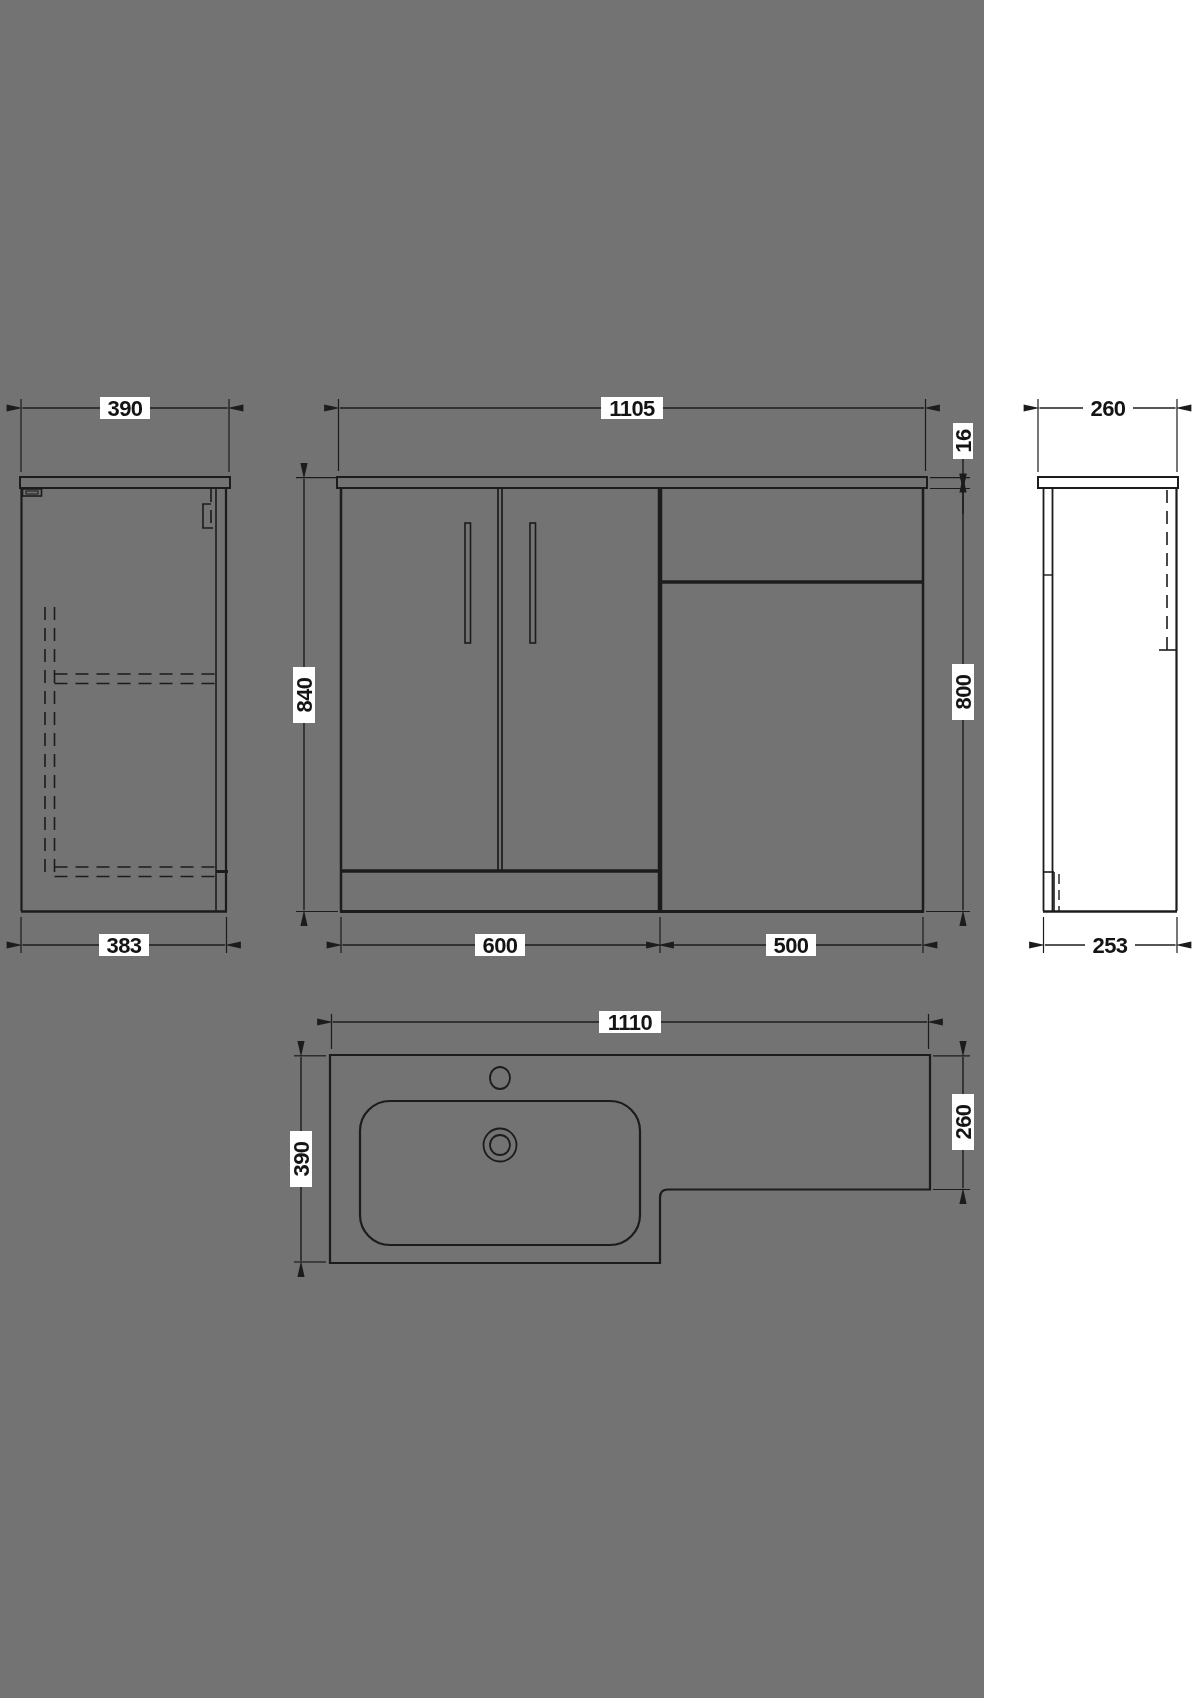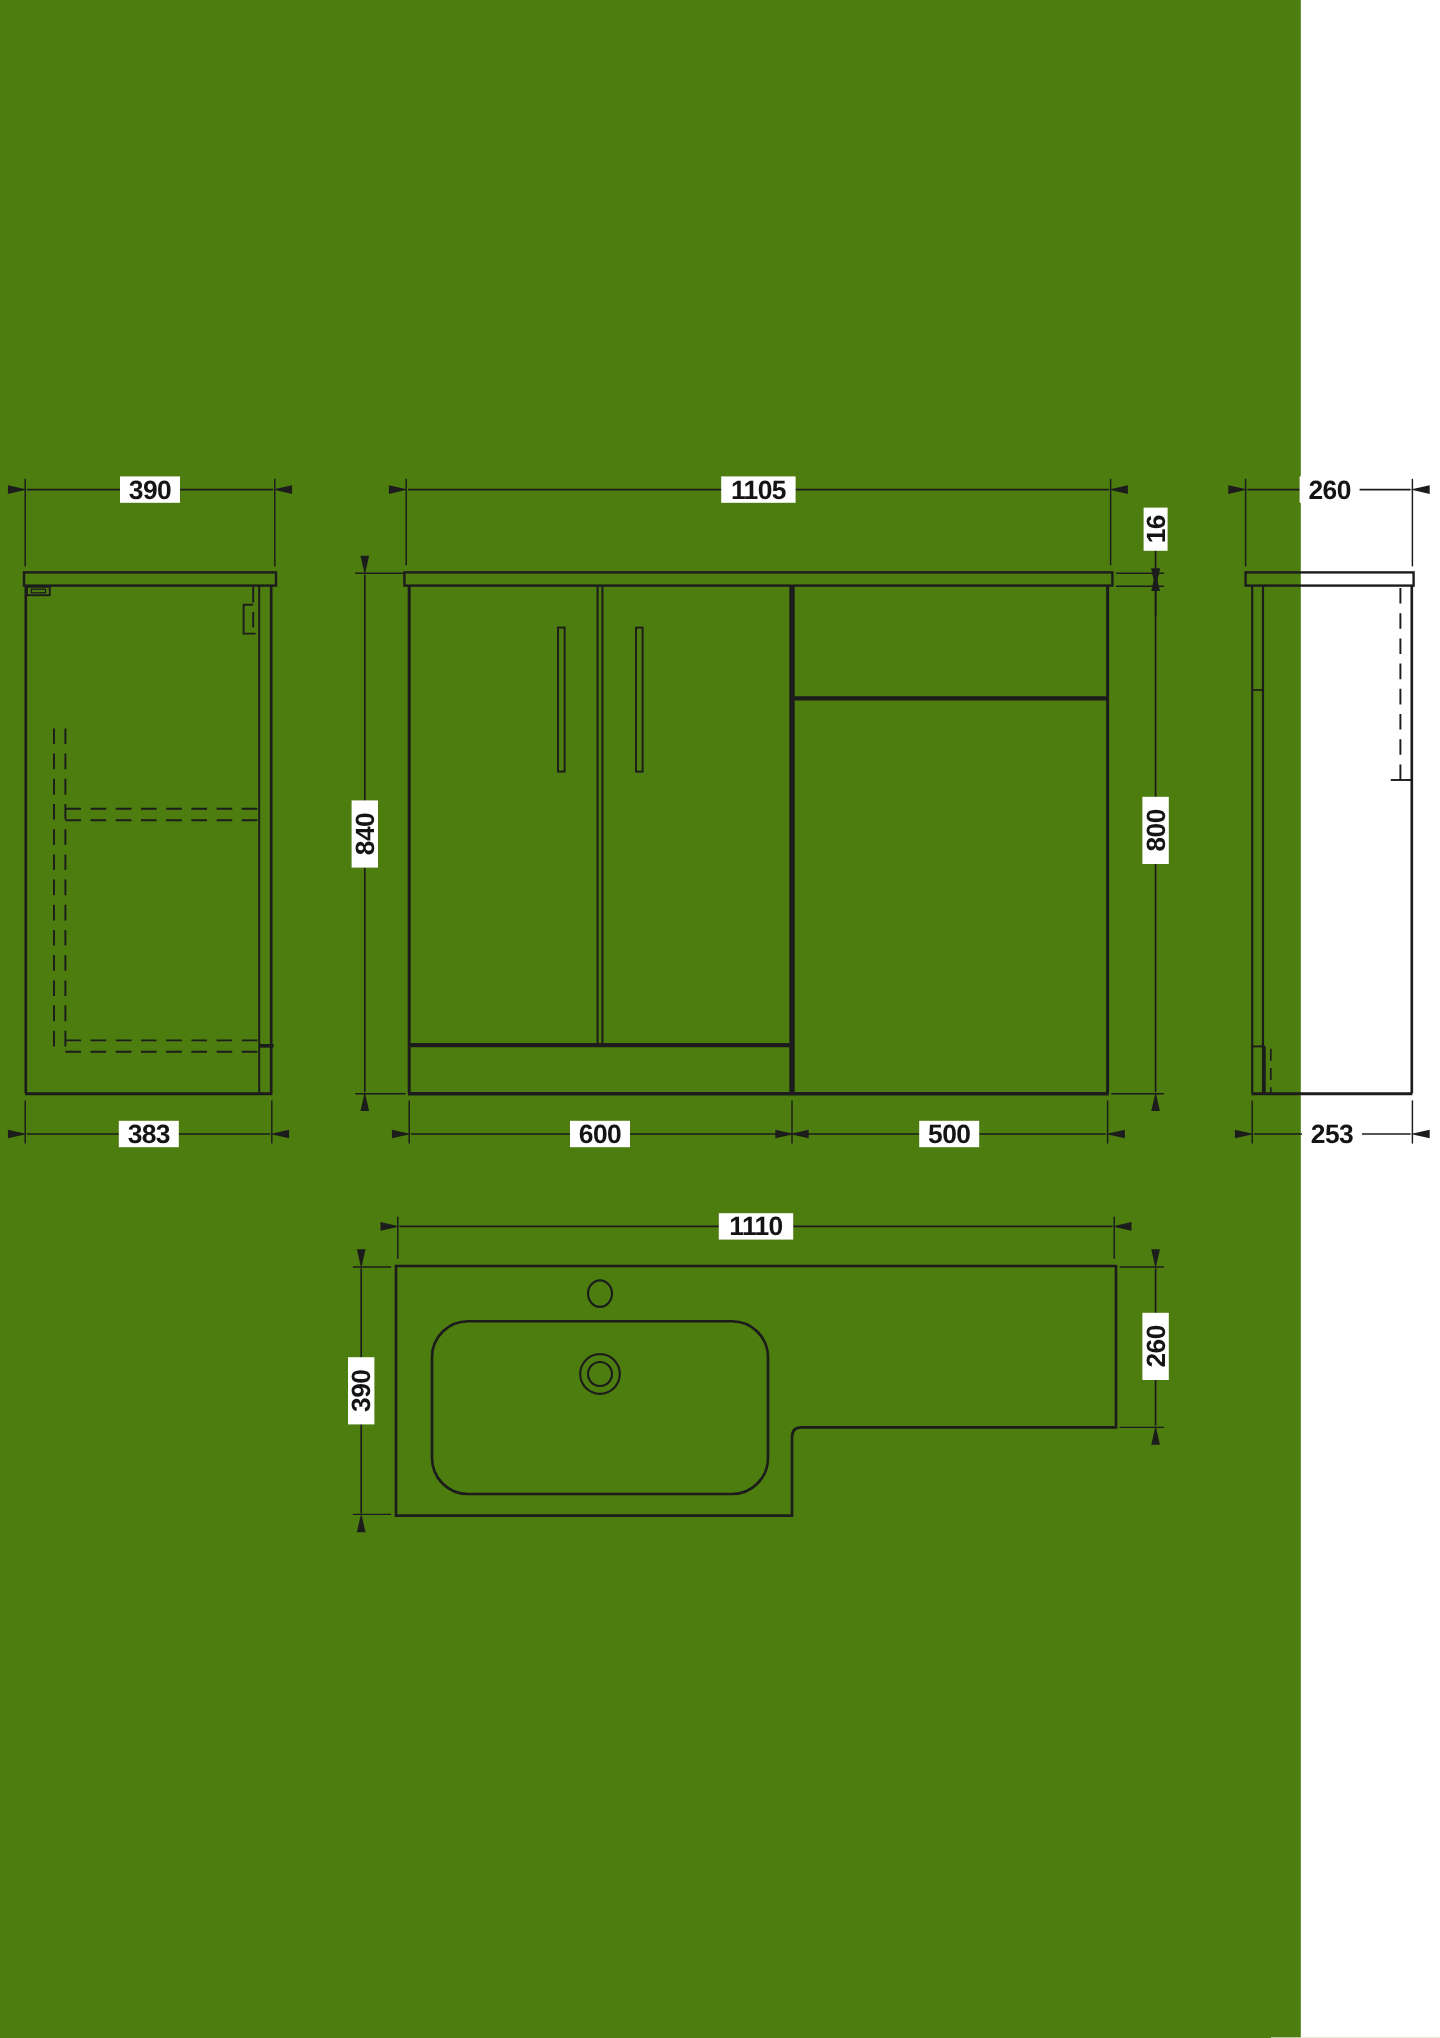--- a/index.html
+++ b/index.html
@@ -1,16 +1,16 @@
 <!DOCTYPE html>
 <html><head>
 <meta charset="utf-8">
 <style>
   html,body{margin:0;padding:0;background:#ffffff;}
-  .sheet{width:1084px;height:1698px;background:#4d7c0f;position:relative;}
+  .sheet{width:984px;height:1698px;background:#737373;position:relative;}
   svg{display:block;}
   svg text{
     font-family:"Liberation Sans","DejaVu Sans",sans-serif;
     font-weight:bold;
     font-size:22px;
     fill:#141414;
     letter-spacing:-0.5px;
   }
   .ln{stroke:#1c1c1c;fill:none;}
   .ext{stroke:#1c1c1c;stroke-width:1.2;fill:none;}

